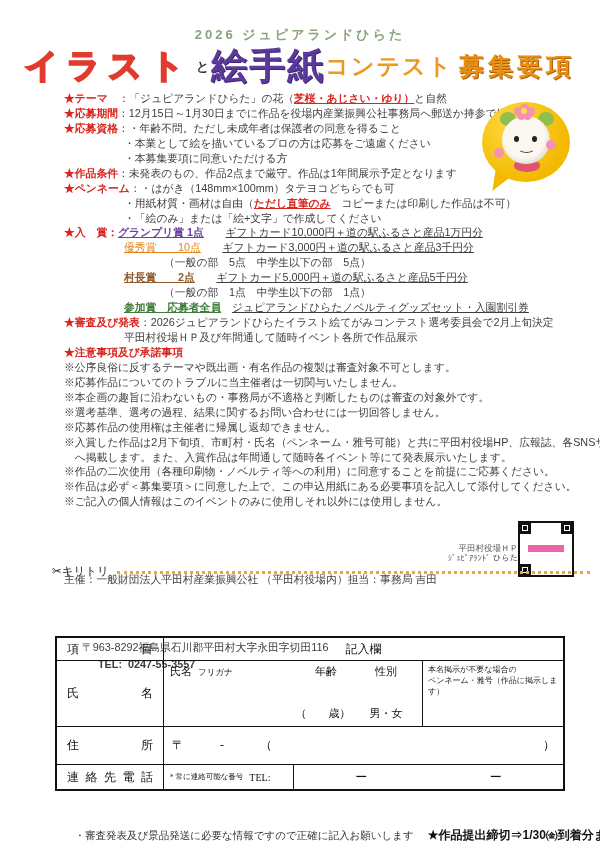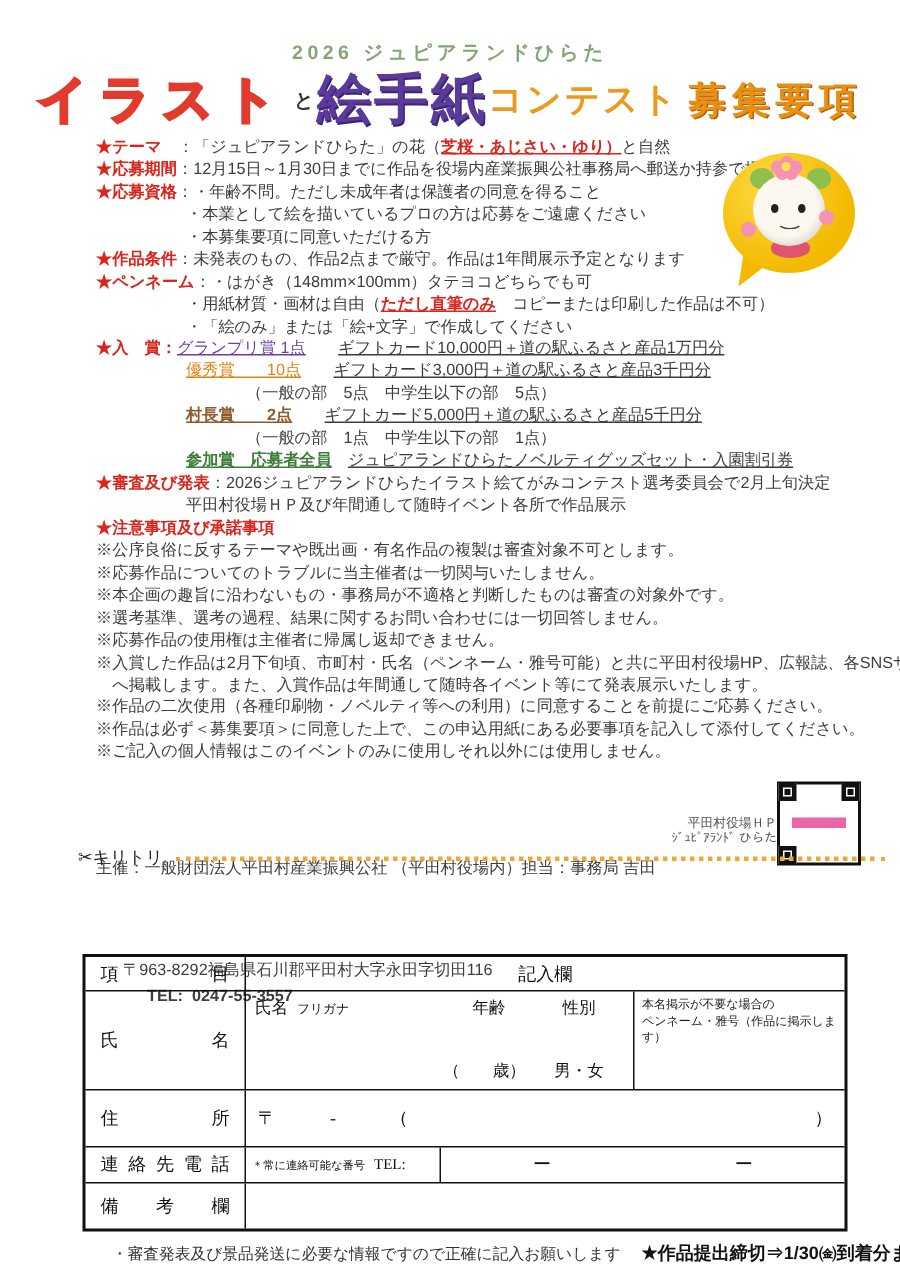--- a/index.html
+++ b/index.html
@@ -20,21 +20,21 @@
     text-shadow:1px 1px 0 #b05e10;margin-left:6px;}
 
   
   .info{position:absolute;left:64px;top:91px;font-size:10.8px;color:#3d3d3d;}
   .iline{white-space:pre;line-height:14.95px;height:14.95px;}
   .ind1{padding-left:60px;}
   .ind2{padding-left:100px;}
   .s-lbl{color:#d9251d;font-weight:bold;}
   .s-txt{color:#3d3d3d;}
   .s-redu{color:#d9251d;font-weight:bold;text-decoration:underline;}
-  .s-puru{color:#6b3fa0;font-weight:normal;text-decoration:underline;text-align:center;}
+  .s-puru{color:#6b3fa0;font-weight:bold;text-decoration:underline;text-align:center;}
   .s-oru{color:#e08214;font-weight:normal;text-decoration:underline;}
   .s-bru{color:#8f5a2b;font-weight:bold;text-decoration:underline;}
   .s-gru{color:#3f7d3a;font-weight:bold;text-decoration:underline;}
   .s-u{color:#3d3d3d;text-decoration:underline;}
 
   
   .mascot{position:absolute;right:26px;top:100px;width:98px;height:110px;}
   .bubble{position:absolute;left:6px;top:2px;width:88px;height:80px;
     background:radial-gradient(circle at 35% 30%,#ffd942,#f2b900 70%);border-radius:50%;}
   .bubble-tail{position:absolute;left:14px;top:64px;width:0;height:0;
@@ -255,25 +255,19 @@
           <span class="phone-note">＊常に連絡可能な番号</span>
           <span class="phone-tel">TEL:</span>
         </div>
         <div class="phone-right">
           <span>ー</span>
           <span>ー</span>
         </div>
       </div>
     </div>
 
-    <div class="trow r-remarks">
-      <div class="tlabel">
-          <span class="spread">備 考 欄</span>
-        </div>
-      <div class="tentry"></div>
-    </div>
   </div>
 
   <div class="footnote">
     <span>・審査発表及び景品発送に必要な情報ですので正確に記入お願いします</span><span class="deadline">★作品提出締切⇒1/30㈮到着分まで</span>
   </div>
 
 </div>
 
 </body></html>

